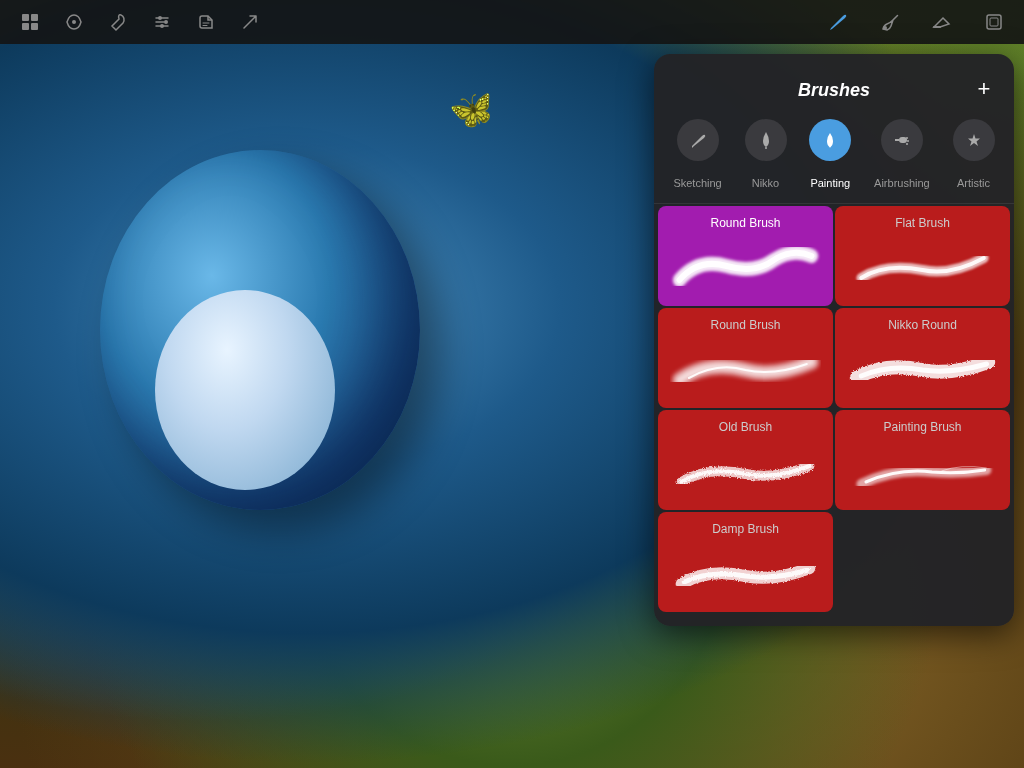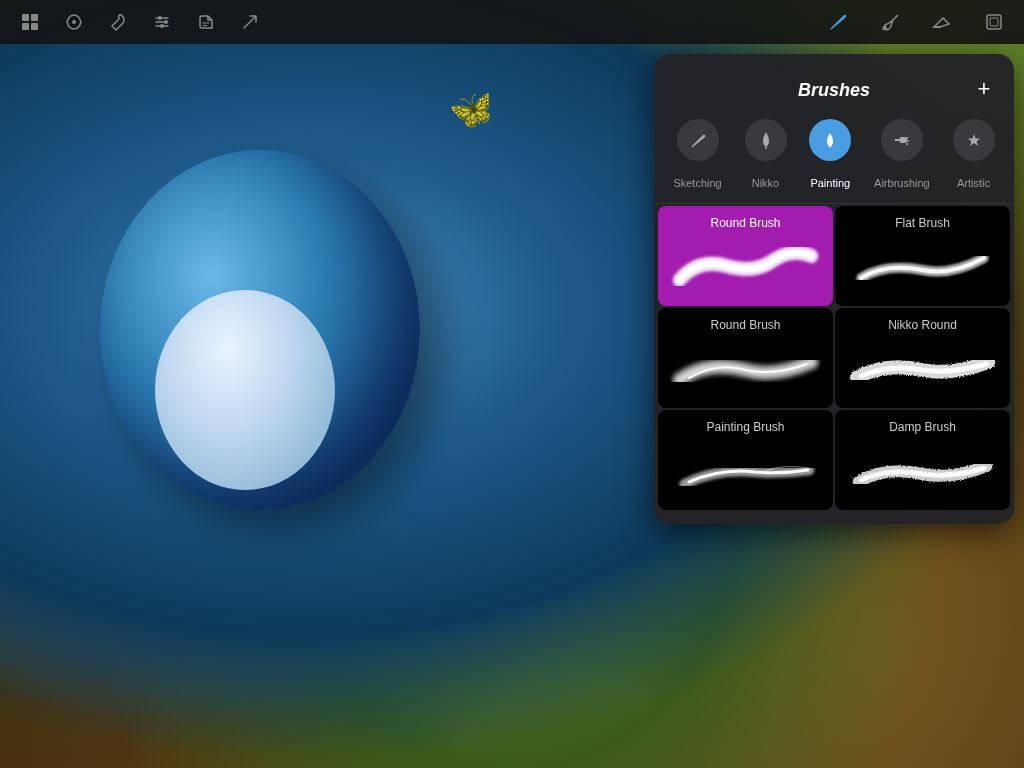--- a/index.html
+++ b/index.html
@@ -193,21 +193,21 @@
 
     
     #brush-grid {
       display: grid;
       grid-template-columns: 1fr 1fr;
       gap: 2px;
       padding: 2px 4px;
     }
 
     .brush-item {
-      background: #000000;
+      background: #b91c1c;
       border-radius: 8px;
       padding: 10px 12px 8px;
       cursor: pointer;
       position: relative;
       overflow: hidden;
     }
 
     .brush-item.selected {
       background: #a21caf;
     }
@@ -454,20 +454,35 @@
               <feTurbulence type="fractalNoise" baseFrequency="0.9" numOctaves="4" result="noise"></feTurbulence>
               <feDisplacementMap in="SourceGraphic" in2="noise" scale="3" xChannelSelector="R" yChannelSelector="G"></feDisplacementMap>
             </filter>
           </defs>
           <path d="M10 38 Q40 22 80 30 Q110 36 150 22" stroke="white" stroke-width="14" fill="none" stroke-linecap="round" filter="url(#f4)" opacity="0.85"></path>
           <path d="M15 36 Q45 24 80 30 Q110 34 148 24" stroke="white" stroke-width="5" fill="none" stroke-linecap="round" opacity="0.9"></path>
         </svg>
       </div>
     </div>
 
+    <div class="brush-item">
+      <div class="brush-item-name">Old Brush</div>
+      <div class="brush-preview">
+        <svg viewBox="0 0 160 60" preserveAspectRatio="none">
+          <defs>
+            <filter id="f5">
+              <feTurbulence type="fractalNoise" baseFrequency="0.7" numOctaves="3" result="noise"></feTurbulence>
+              <feDisplacementMap in="SourceGraphic" in2="noise" scale="4" xChannelSelector="R" yChannelSelector="G"></feDisplacementMap>
+            </filter>
+          </defs>
+          <path d="M12 40 Q40 24 80 32 Q110 38 148 24" stroke="white" stroke-width="10" fill="none" stroke-linecap="round" filter="url(#f5)" opacity="0.75"></path>
+          <path d="M12 40 Q40 24 80 32 Q110 38 148 24" stroke="white" stroke-width="4" fill="none" stroke-linecap="round" filter="url(#f5)" opacity="0.9"></path>
+        </svg>
+      </div>
+    </div>
 
     <div class="brush-item">
       <div class="brush-item-name">Painting Brush</div>
       <div class="brush-preview">
         <svg viewBox="0 0 160 60" preserveAspectRatio="none">
           <defs>
             <filter id="f6">
               <feGaussianBlur in="SourceGraphic" stdDeviation="1.5"></feGaussianBlur>
             </filter>
           </defs>

